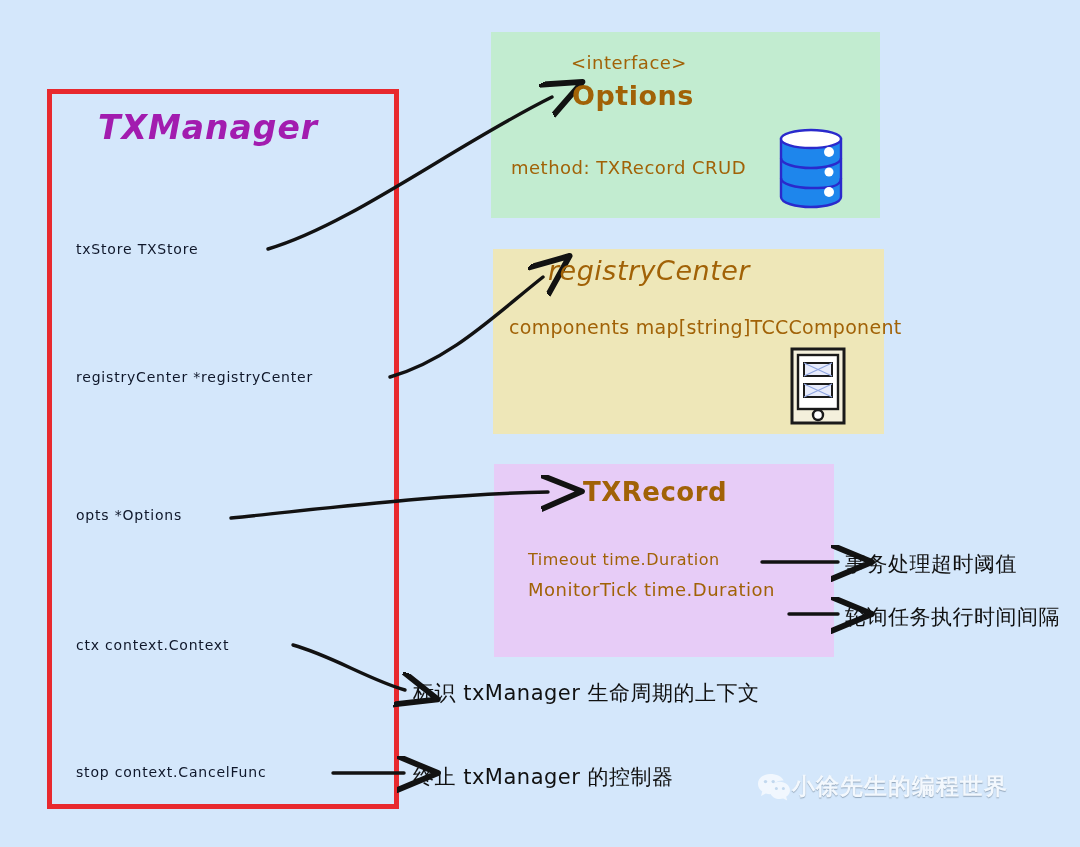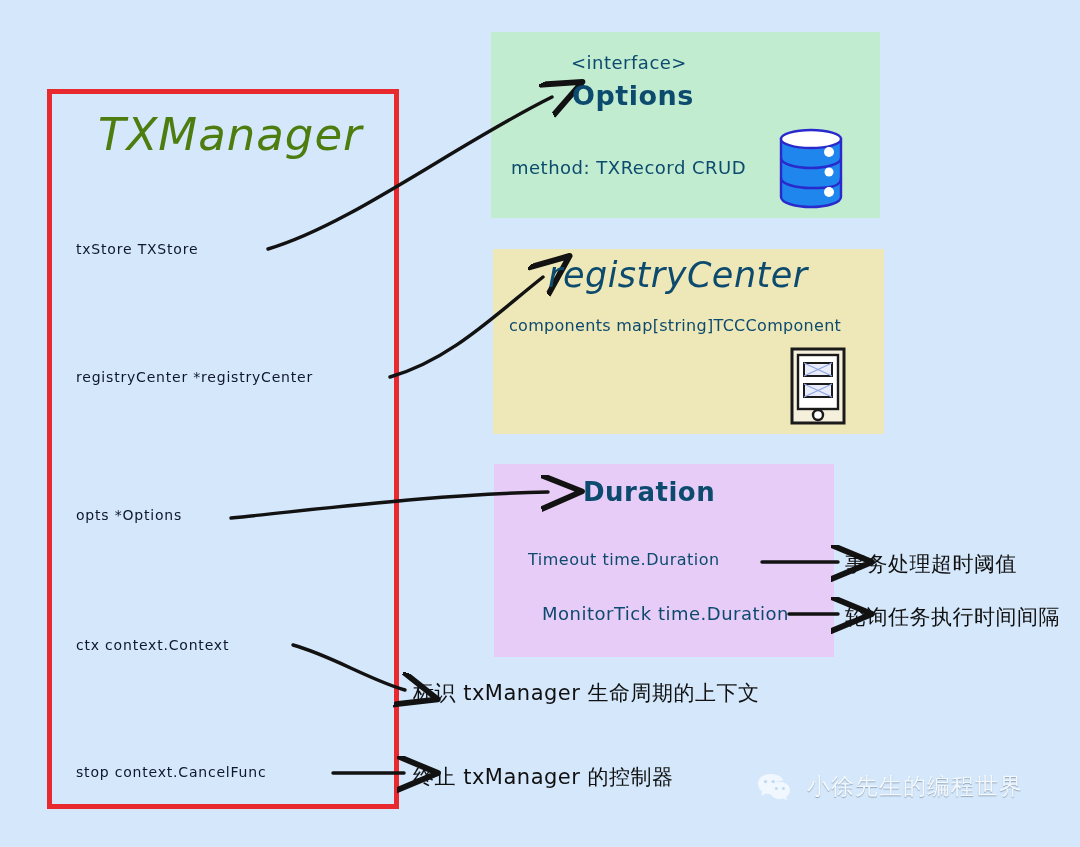--- a/index.html
+++ b/index.html
@@ -55,34 +55,34 @@
     left: 494px;
     top: 464px;
     width: 340px;
     height: 193px;
     background: #e7ccf7;
   }
   
   .txt {
     position: absolute;
     white-space: nowrap;
-    color: #0c4a6e;
+    color: #a16207;
     font-family: "DejaVu Sans", "Liberation Sans", sans-serif;
   }
   .hand {
     font-family: "DejaVu Sans", "Liberation Sans", sans-serif;
     letter-spacing: 0.6px;
   }
   #title-txmanager {
     left: 98px;
     top: 108px;
-    font-size: 45px;
-    font-weight: 400;
+    font-size: 33px;
+    font-weight: 700;
     font-style: italic;
-    color: #4d7c0f;
+    color: #a21caf;
     letter-spacing: 1px;
   }
   .field {
     font-size: 14px;
     letter-spacing: 0.8px;
     color: #0f172a;
   }
   #field-txstore   { left: 76px;  top: 241px; }
   #field-registry  { left: 76px;  top: 369px; }
   #field-opts      { left: 76px;  top: 507px; }
@@ -104,49 +104,48 @@
   }
   #txstore-method {
     left: 511px;
     top: 157px;
     font-size: 18px;
     letter-spacing: 0.5px;
   }
   #registry-title {
     left: 548px;
     top: 255px;
-    font-size: 35px;
+    font-size: 27px;
     font-style: italic;
     letter-spacing: 0.5px;
   }
   #registry-components {
     left: 509px;
     top: 316px;
-    font-size: 16px;
+    font-size: 19px;
     letter-spacing: 0.3px;
   }
   #options-title {
     left: 583px;
     top: 477px;
     font-size: 26px;
     font-weight: 700;
     letter-spacing: 0.5px;
   }
   #options-timeout {
     left: 528px;
     top: 550px;
     font-size: 16px;
     letter-spacing: 0.5px;
   }
   #options-monitortick {
     left: 528px;
-    top: 603px;
+    top: 579px;
     font-size: 18px;
     letter-spacing: 0.5px;
-    margin-left: 14px;
   }
   .cn {
     font-family: "DejaVu Sans", "Liberation Sans", sans-serif;
     font-size: 21px;
     color: #111;
     letter-spacing: 0.5px;
   }
   #note-timeout      { left: 845px; top: 550px; }
   #note-monitortick  { left: 845px; top: 603px; }
   #note-ctx          { left: 413px; top: 679px; }
@@ -167,22 +166,23 @@
     width: 56px;
     height: 78px;
   }
   
   #watermark {
     position: absolute;
     left: 757px;
     top: 771px;
     display: flex;
     align-items: center;
-    gap: 16px;
+    gap: 1px;
     opacity: 0.72;
+    font-weight: bold;
   }
   #watermark-text {
     font-size: 23px;
     color: #ffffff;
     text-shadow: 0 1px 1px rgba(90,110,130,0.75);
     letter-spacing: 1px;
     font-family: "DejaVu Sans", "Liberation Sans", sans-serif;
   }
 </style>
 </head>
@@ -267,21 +267,21 @@
 
   <svg id="phone-icon" viewBox="0 0 56 78">
     <rect x="2" y="2" width="52" height="74" fill="#f4f0dc" stroke="#1a1a1a" stroke-width="3"></rect>
     <rect x="8" y="8" width="40" height="54" fill="#ffffff" stroke="#1a1a1a" stroke-width="2.4"></rect>
     <rect x="14" y="16" width="28" height="13" fill="#e8ecfb" stroke="#1a1a1a" stroke-width="2"></rect>
     <rect x="14" y="37" width="28" height="13" fill="#e8ecfb" stroke="#1a1a1a" stroke-width="2"></rect>
     <path d="M14,16 L42,29 M42,16 L14,29 M14,37 L42,50 M42,37 L14,50" stroke="#8fa5e0" stroke-width="1.2" fill="none"></path>
     <circle cx="28" cy="68" r="5" fill="#ffffff" stroke="#1a1a1a" stroke-width="2.4"></circle>
   </svg>
 
-  <div class="txt hand" id="options-title">Duration</div>
+  <div class="txt hand" id="options-title">TXRecord</div>
 
   <div class="txt hand" id="options-timeout">Timeout   time.Duration</div>
 
   <div class="txt hand" id="options-monitortick">MonitorTick  time.Duration</div>
 
   <div class="txt cn" id="note-timeout">事务处理超时阈值</div>
 
   <div class="txt cn" id="note-monitortick">轮询任务执行时间间隔</div>
 
   <div class="txt cn" id="note-ctx">标识 txManager 生命周期的上下文</div>

